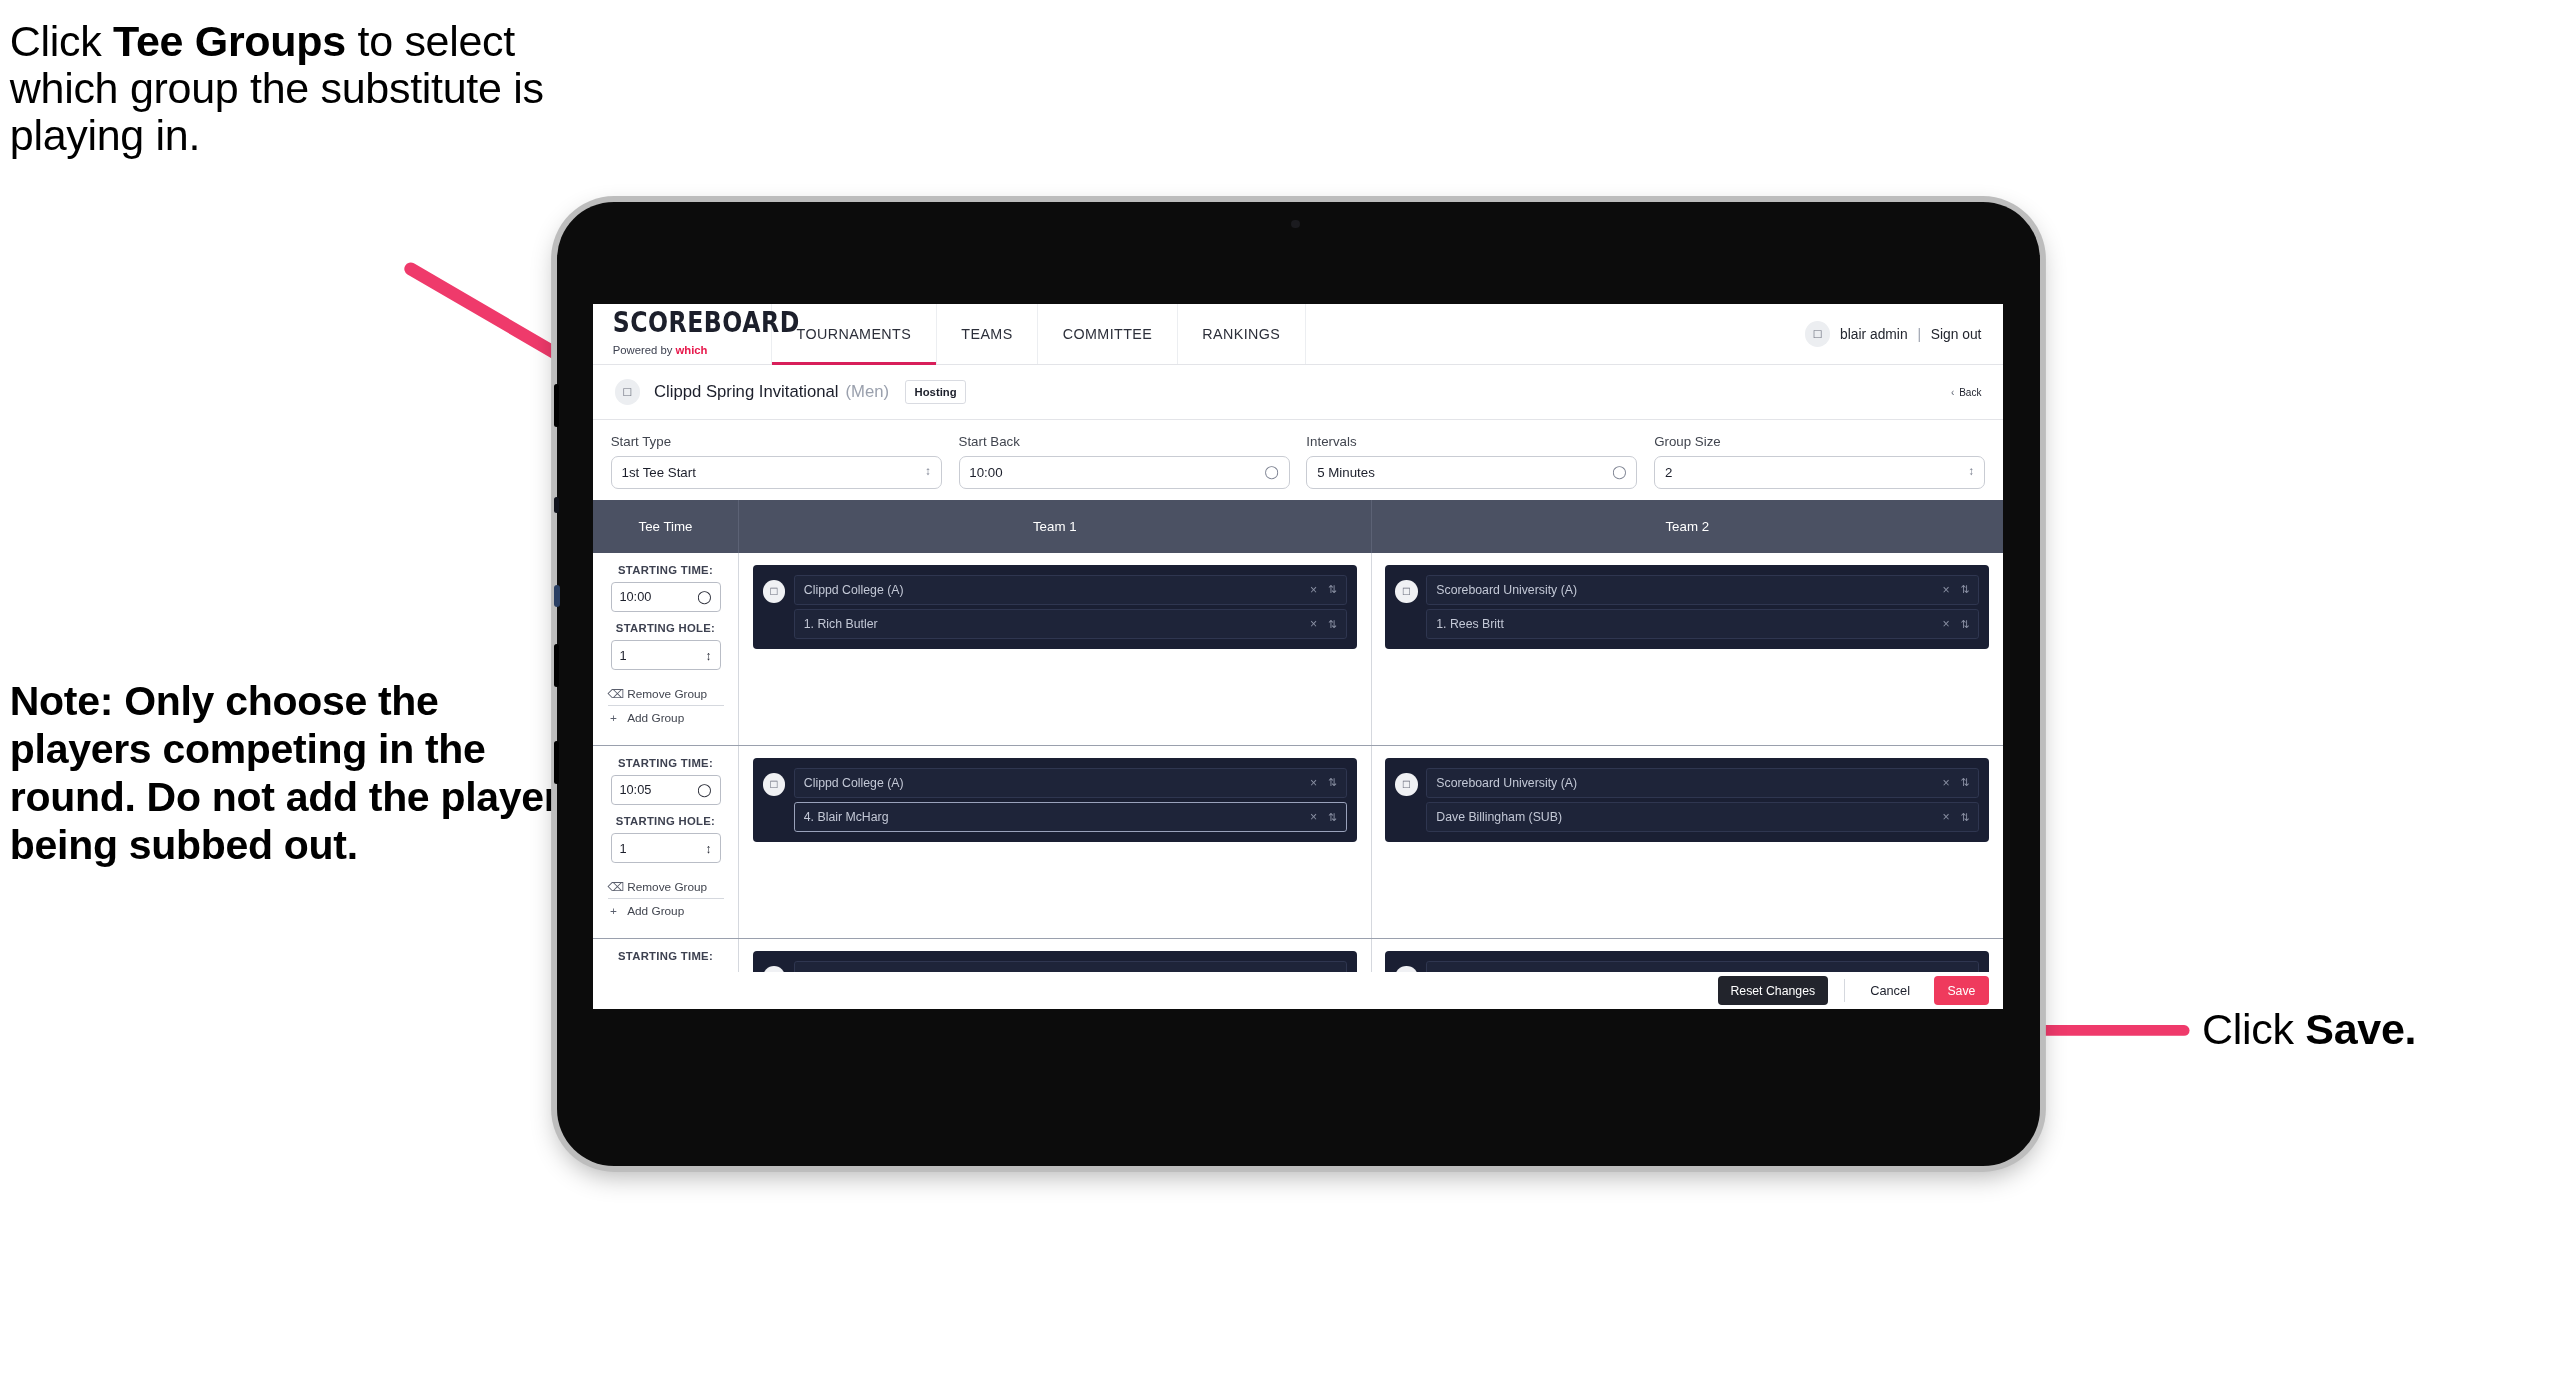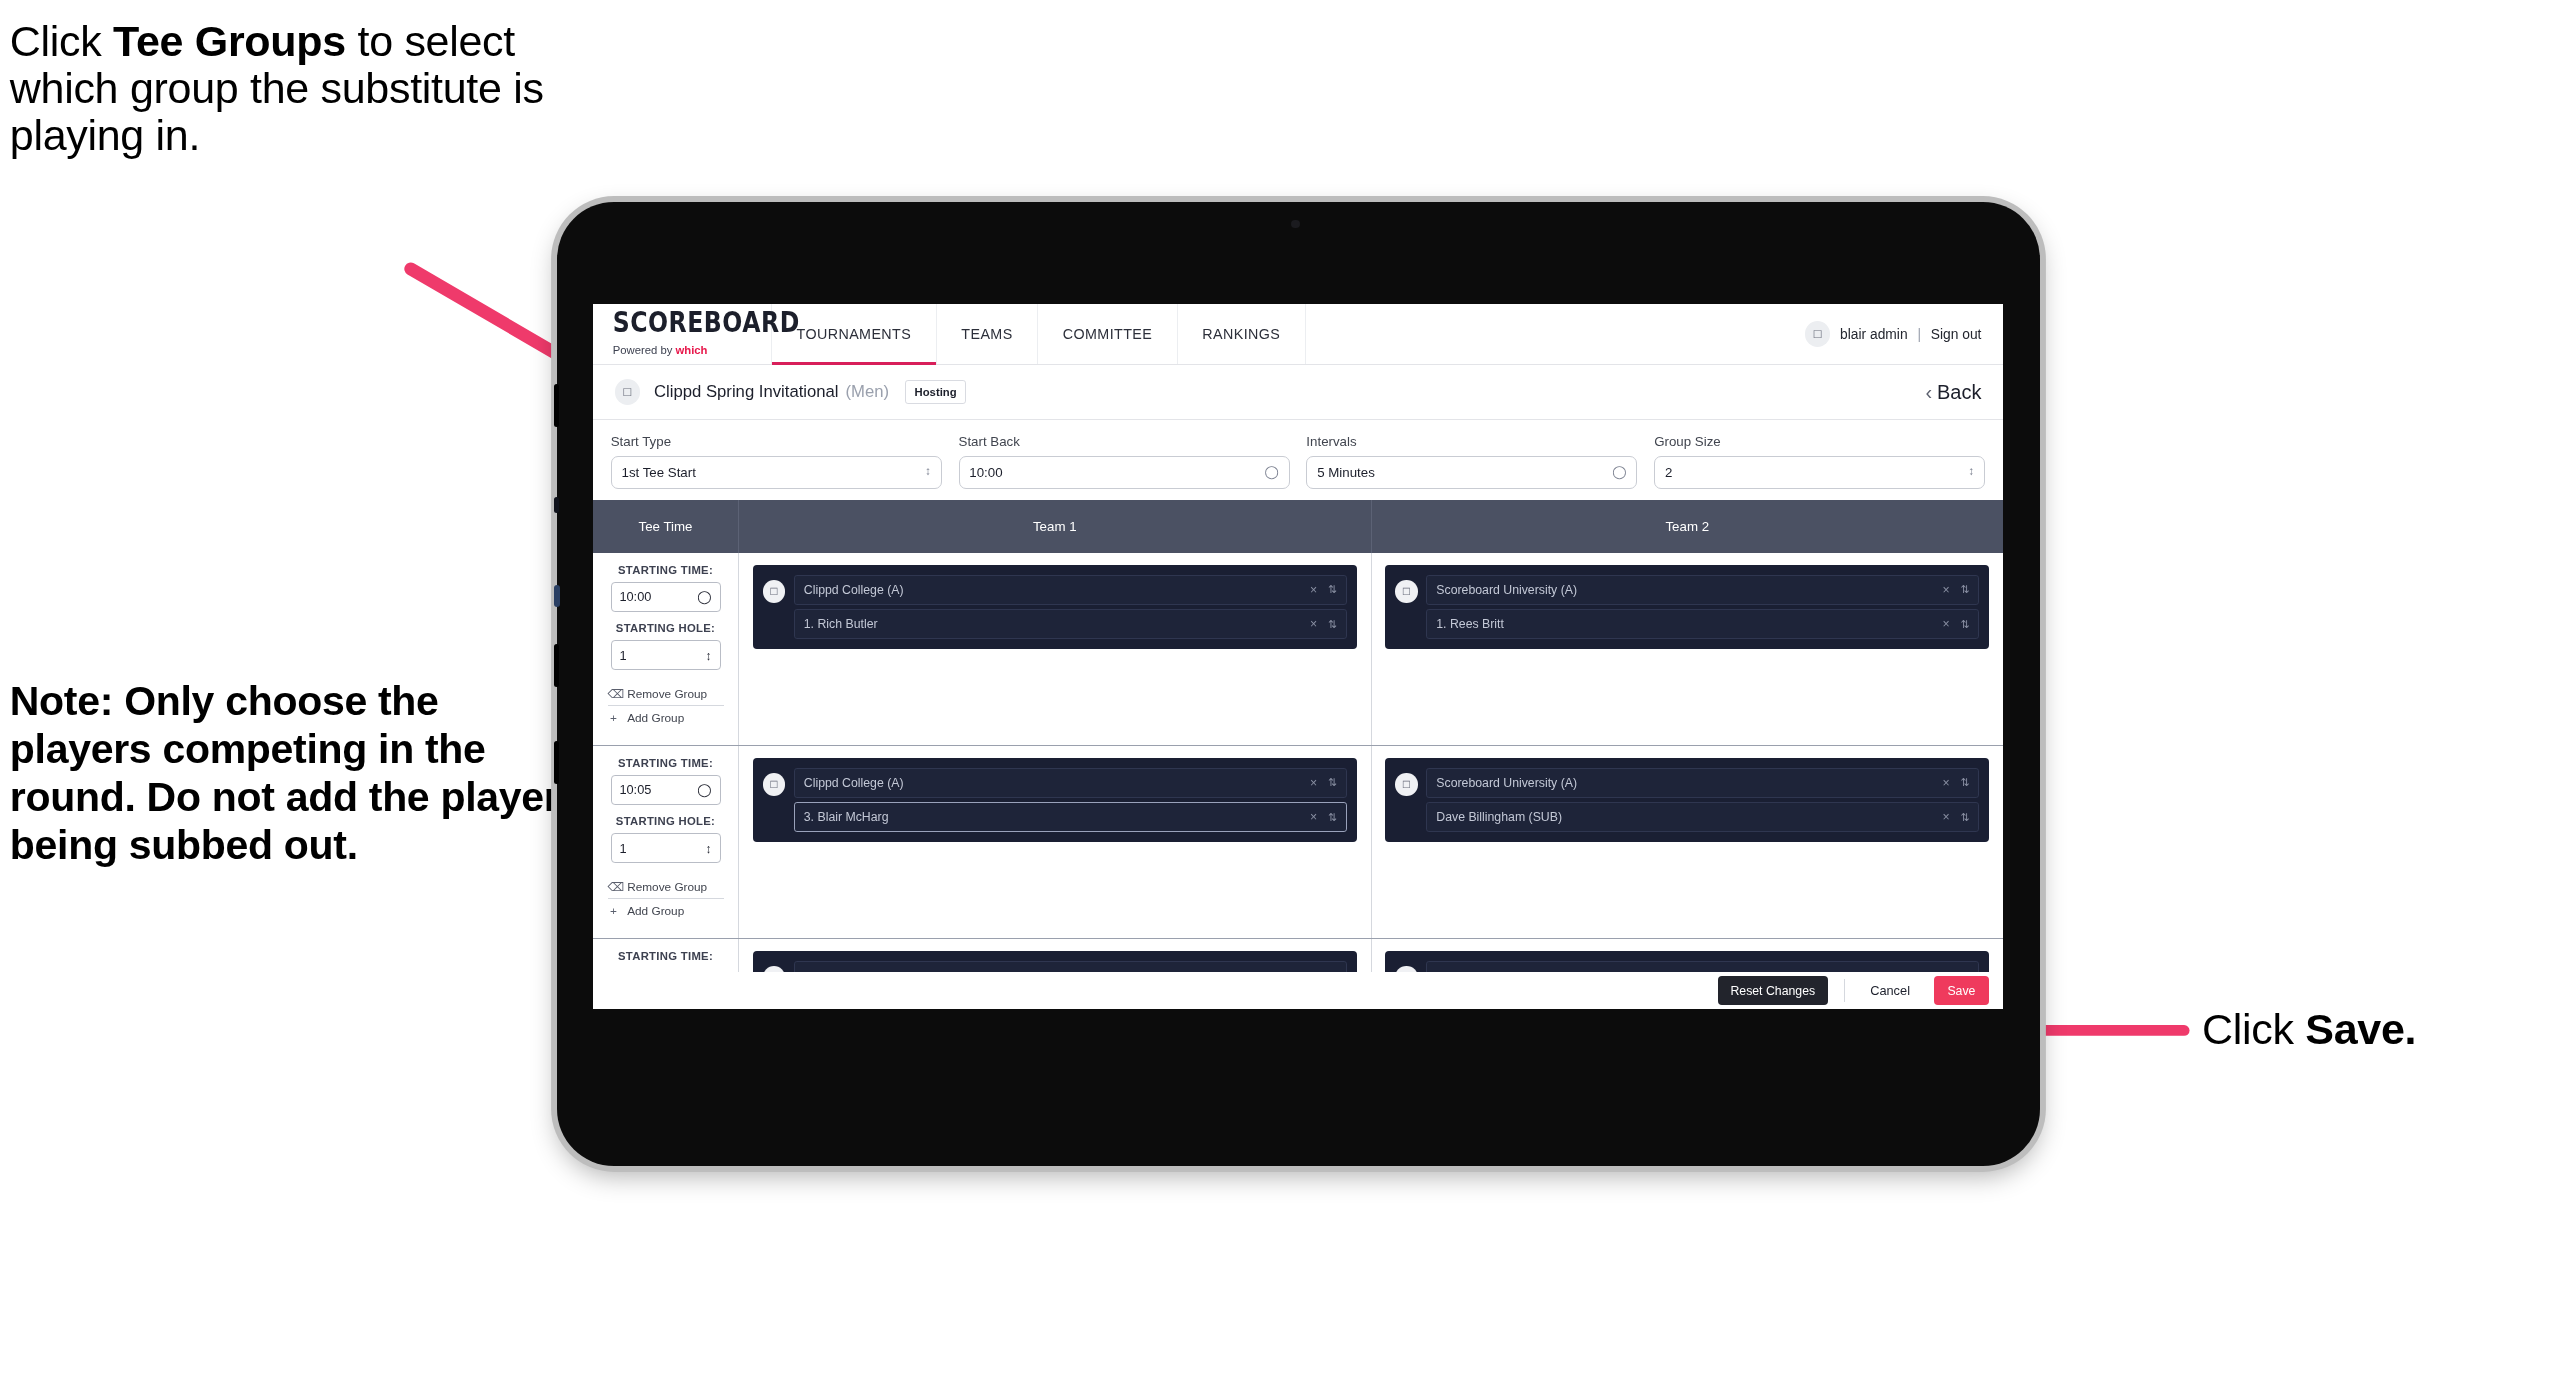--- a/index.html
+++ b/index.html
@@ -93,21 +93,21 @@
   .tbar .av {
     width:25.6px; height:25.6px; border-radius:50%; background:#eceef1;
     display:flex; align-items:center; justify-content:center; color:#6b6f7d; font-size:10.8px; margin-right:13.8px;
   }
   .tbar .tname { font-size:16.7px; color:#1c1f2b; }
   .tbar .tgender { font-size:16.7px; color:#9aa0ad; margin-left:6.9px; }
   .tbar .hostbadge {
     margin-left:15.7px; border:1px solid #d9dbe1; border-radius:2.9px;
     font-size:11.3px; font-weight:700; color:#1c1f2b; padding:4.9px 8.8px; background:#fff;
   }
-  .tbar .back { margin-left:auto; font-size:20px; color:#1c1f2b; cursor:pointer; }
+  .tbar .back { margin-left:auto; font-size:10px; color:#1c1f2b; cursor:pointer; }
   .tbar .back .chev { color:#5a5f6d; margin-right:4.9px; }
 
   
   .ctrls { display:flex; padding: 13.8px 17.7px 11.8px 17.7px; gap: 16.7px; background:#fff; }
   .ctrl { flex: 1 1 0; min-width:0; }
   .ctrl .lab { font-size: 13.3px; color:#41454f; margin-bottom: 6.9px; }
   .fld {
     height: 33px; border:1px solid #c9ccd3; border-radius: 7px; background:#fff;
     display:flex; align-items:center; padding: 0 9.8px; font-size: 13.3px; color:#1c1f2b;
     cursor: pointer;
@@ -376,21 +376,21 @@
           <div class="cell-team">
             <div class="gcard">
               <div class="glogo">☐</div>
               <div class="rows">
                 <div class="prow">
                   <span class="pname">Clippd College (A)</span>
                   <span class="px">×</span>
                   <span class="pmove">⇅</span>
                 </div>
                 <div class="prow focused">
-                  <span class="pname">3. Blair McHarg</span>
+                  <span class="pname">4. Blair McHarg</span>
                   <span class="px">×</span>
                   <span class="pmove">⇅</span>
                 </div>
               </div>
             </div>
           </div>
           <div class="cell-team last">
             <div class="gcard">
               <div class="glogo">☐</div>
               <div class="rows">

